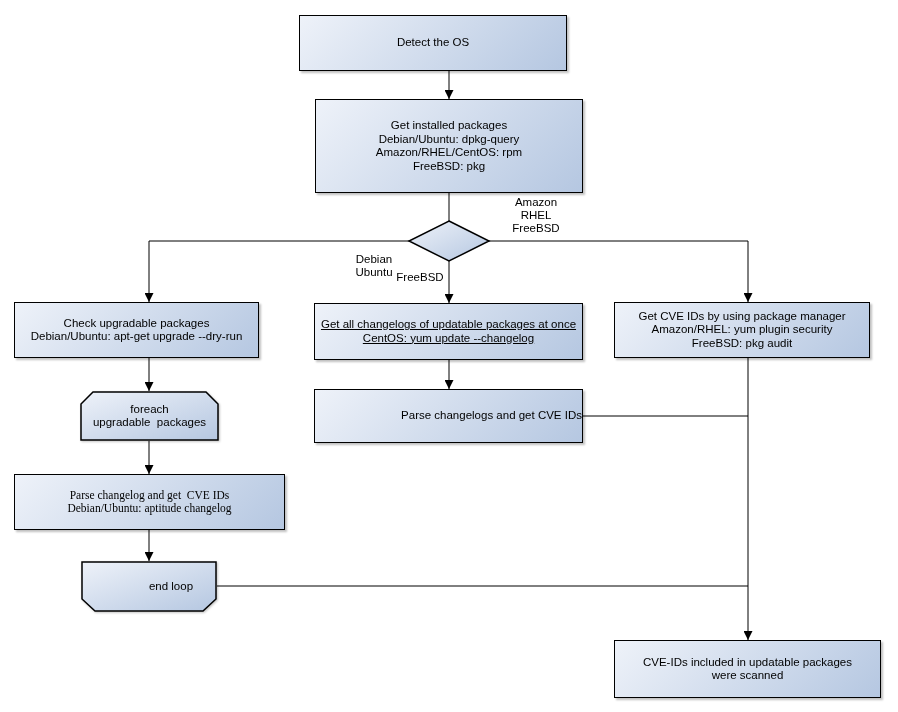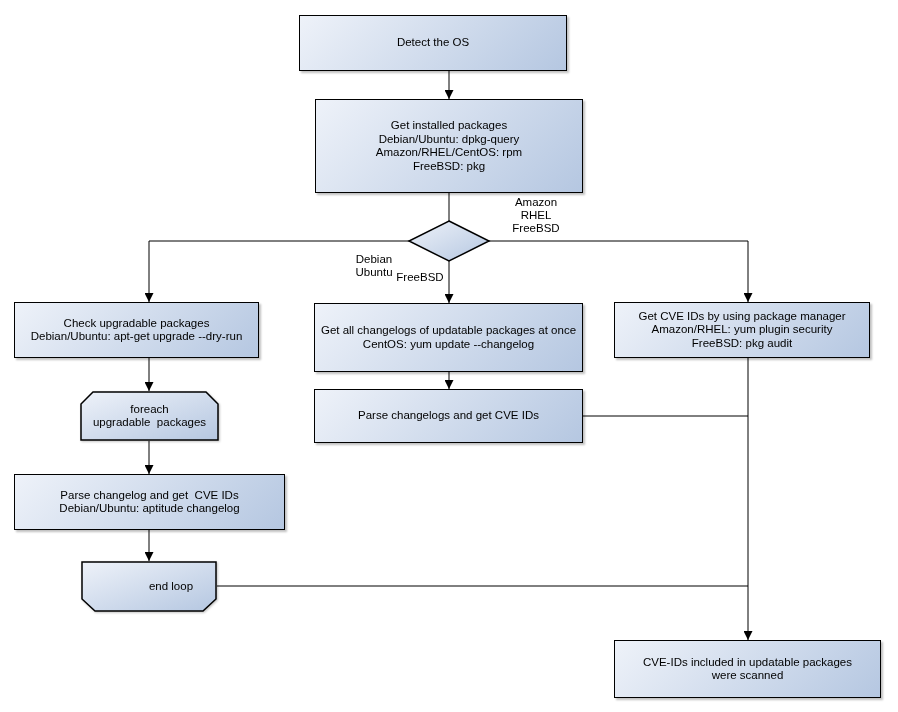--- a/index.html
+++ b/index.html
@@ -102,44 +102,44 @@
         <stop offset="0" stop-color="#eef2f9"></stop>
         <stop offset="1" stop-color="#b5c7e1"></stop>
       </linearGradient>
     </defs>
     <polygon points="13,1 126,1 138,13 138,49 1,49 1,13" fill="url(#gradHex1)" stroke="#000" stroke-width="1.5"></polygon>
   </svg>
   <span>foreach
 upgradable  packages</span>
 </div>
 
-<div class="node rect" style="left:14px; top:474px; width:271px; height:56px;">
+<div class="node rect" style="left:14px; top:474px; width:271px; height:56px;font-family:Liberation Serif, serif;">
   <span>Parse changelog and get  CVE IDs
 Debian/Ubuntu: aptitude changelog</span>
 </div>
 
 <div class="node loopshape" style="left:81px; top:561px; width:136px; height:51px;padding-left:22px;">
   <svg class="shape-svg" width="136" height="51">
     <defs>
       <linearGradient id="gradHex2" x1="0" y1="0" x2="1" y2="1">
         <stop offset="0" stop-color="#eef2f9"></stop>
         <stop offset="1" stop-color="#b5c7e1"></stop>
       </linearGradient>
     </defs>
     <polygon points="1,1 135,1 135,38 122,50 14,50 1,38" fill="url(#gradHex2)" stroke="#000" stroke-width="1.5"></polygon>
   </svg>
   <span>end loop</span>
 </div>
 
-<div class="node rect" style="left:314px; top:303px; width:269px; height:69px;">
+<div class="node rect" style="left:314px; top:303px; width:269px; height:57px;text-decoration:underline;">
   <span>Get all changelogs of updatable packages at once
 CentOS: yum update --changelog</span>
 </div>
 
-<div class="node rect" style="left:314px; top:389px; width:269px; height:54px;">
+<div class="node rect" style="left:314px; top:389px; width:269px; height:54px;justify-content:flex-end;">
   <span>Parse changelogs and get CVE IDs</span>
 </div>
 
 <div class="node rect" style="left:614px; top:302px; width:256px; height:56px;">
   <span>Get CVE IDs by using package manager
 Amazon/RHEL: yum plugin security
 FreeBSD: pkg audit</span>
 </div>
 
 <div class="node rect" style="left:614px; top:640px; width:267px; height:58px;">

